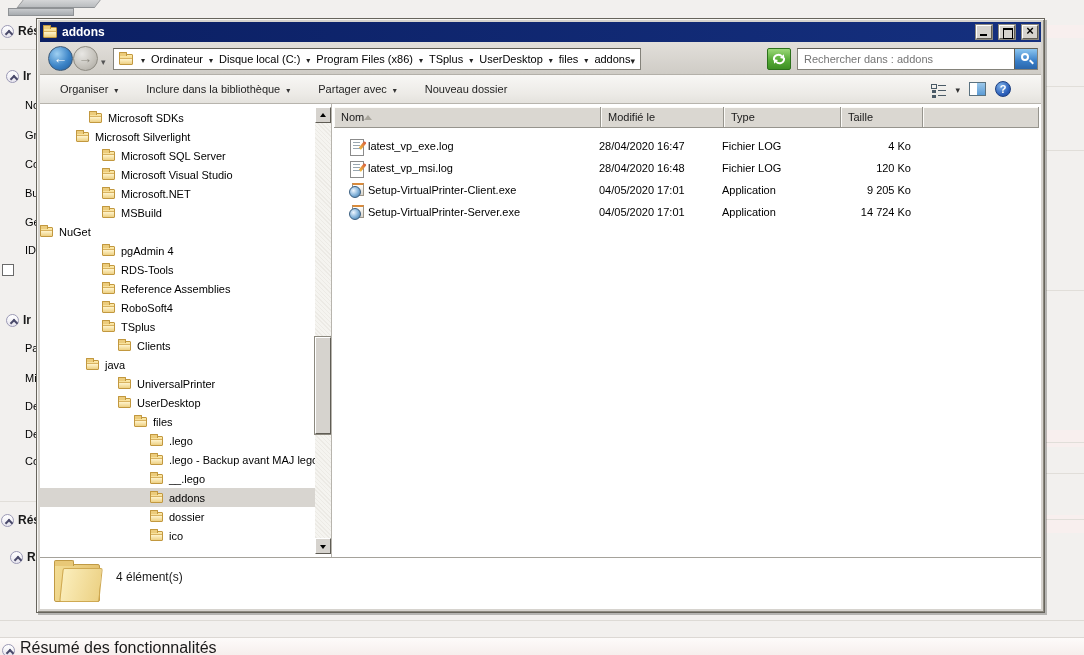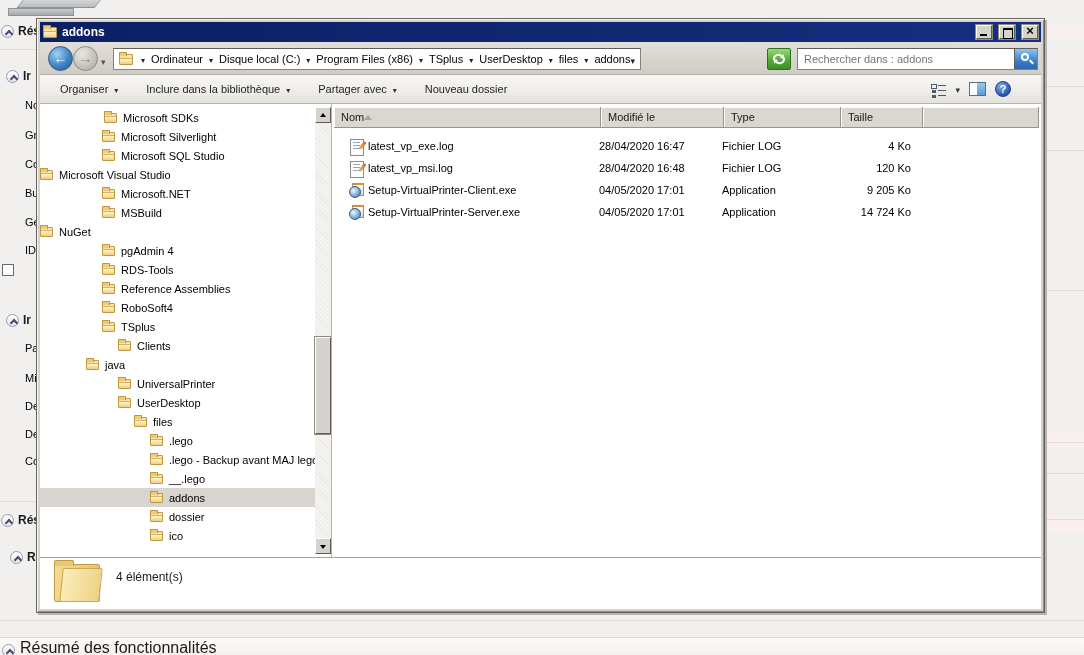--- a/index.html
+++ b/index.html
@@ -373,33 +373,33 @@
         <span class="preview-icon"></span>
         <span class="help-icon"></span>
       </span>
     </div>
 
     <div class="mainarea">
 
       <div class="treepane">
         <div class="tree-items">
 
-        <div class="tree-item" style="padding-left: 64px;">
+        <div class="tree-item" style="padding-left: 49px;">
             <span class="folder-icon"></span>
             <span class="tree-label">Microsoft SDKs</span>
           </div>
-            <div class="tree-item" style="padding-left: 62px;">
+            <div class="tree-item" style="padding-left: 36px;">
             <span class="folder-icon"></span>
             <span class="tree-label">Microsoft Silverlight</span>
           </div>
             <div class="tree-item" style="padding-left: 62px;">
             <span class="folder-icon"></span>
-            <span class="tree-label">Microsoft SQL Studio</span>
-          </div>
-            <div class="tree-item" style="">
+            <span class="tree-label">Microsoft SQL Server</span>
+          </div>
+            <div class="tree-item" style="padding-left: 62px;">
             <span class="folder-icon"></span>
             <span class="tree-label">Microsoft Visual Studio</span>
           </div>
             <div class="tree-item" style="padding-left: 62px;">
             <span class="folder-icon"></span>
             <span class="tree-label">Microsoft.NET</span>
           </div>
             <div class="tree-item" style="padding-left: 62px;">
             <span class="folder-icon"></span>
             <span class="tree-label">MSBuild</span>

